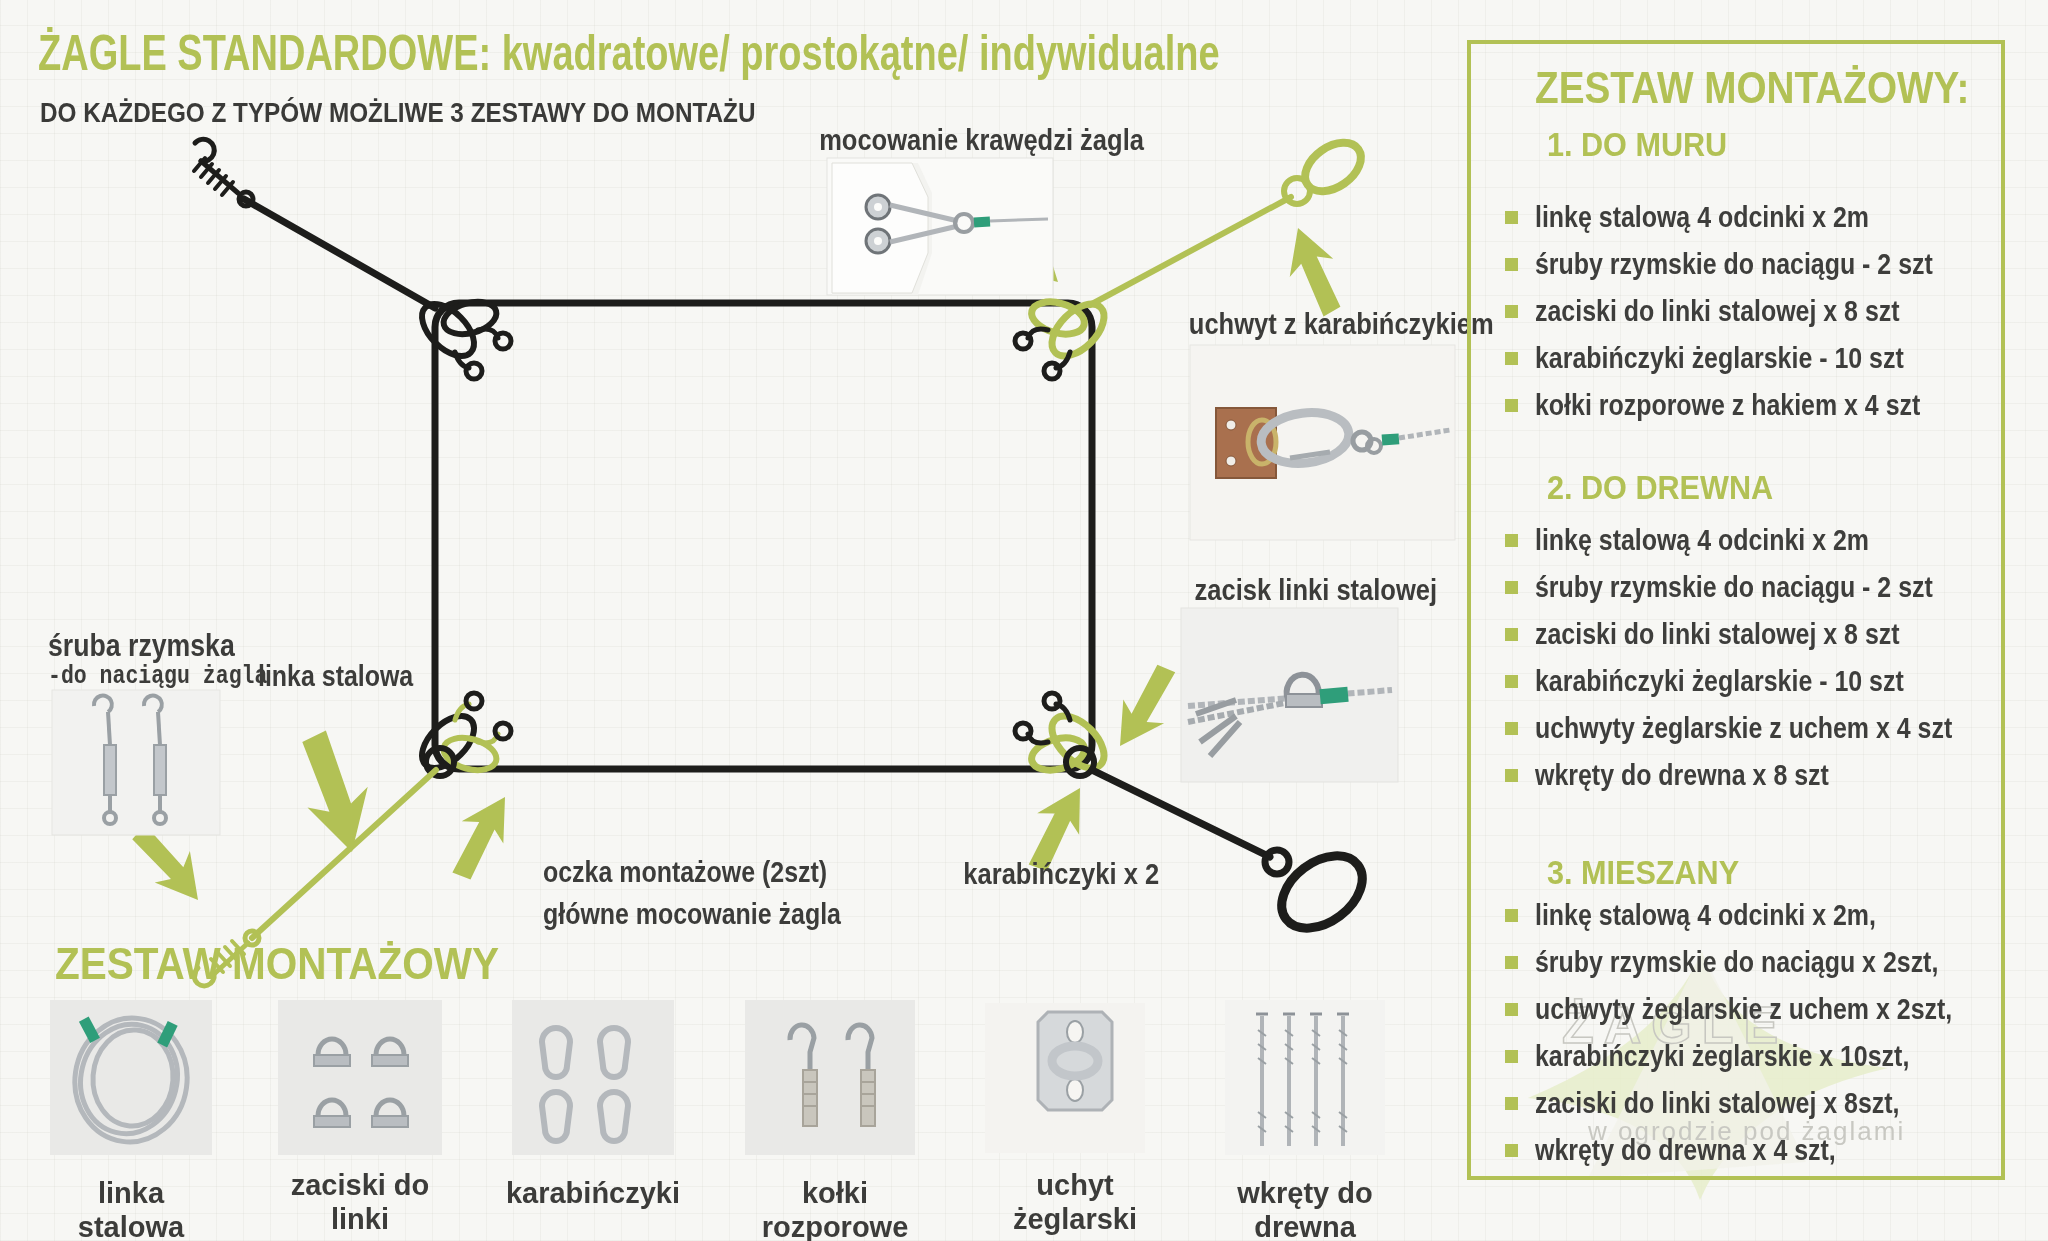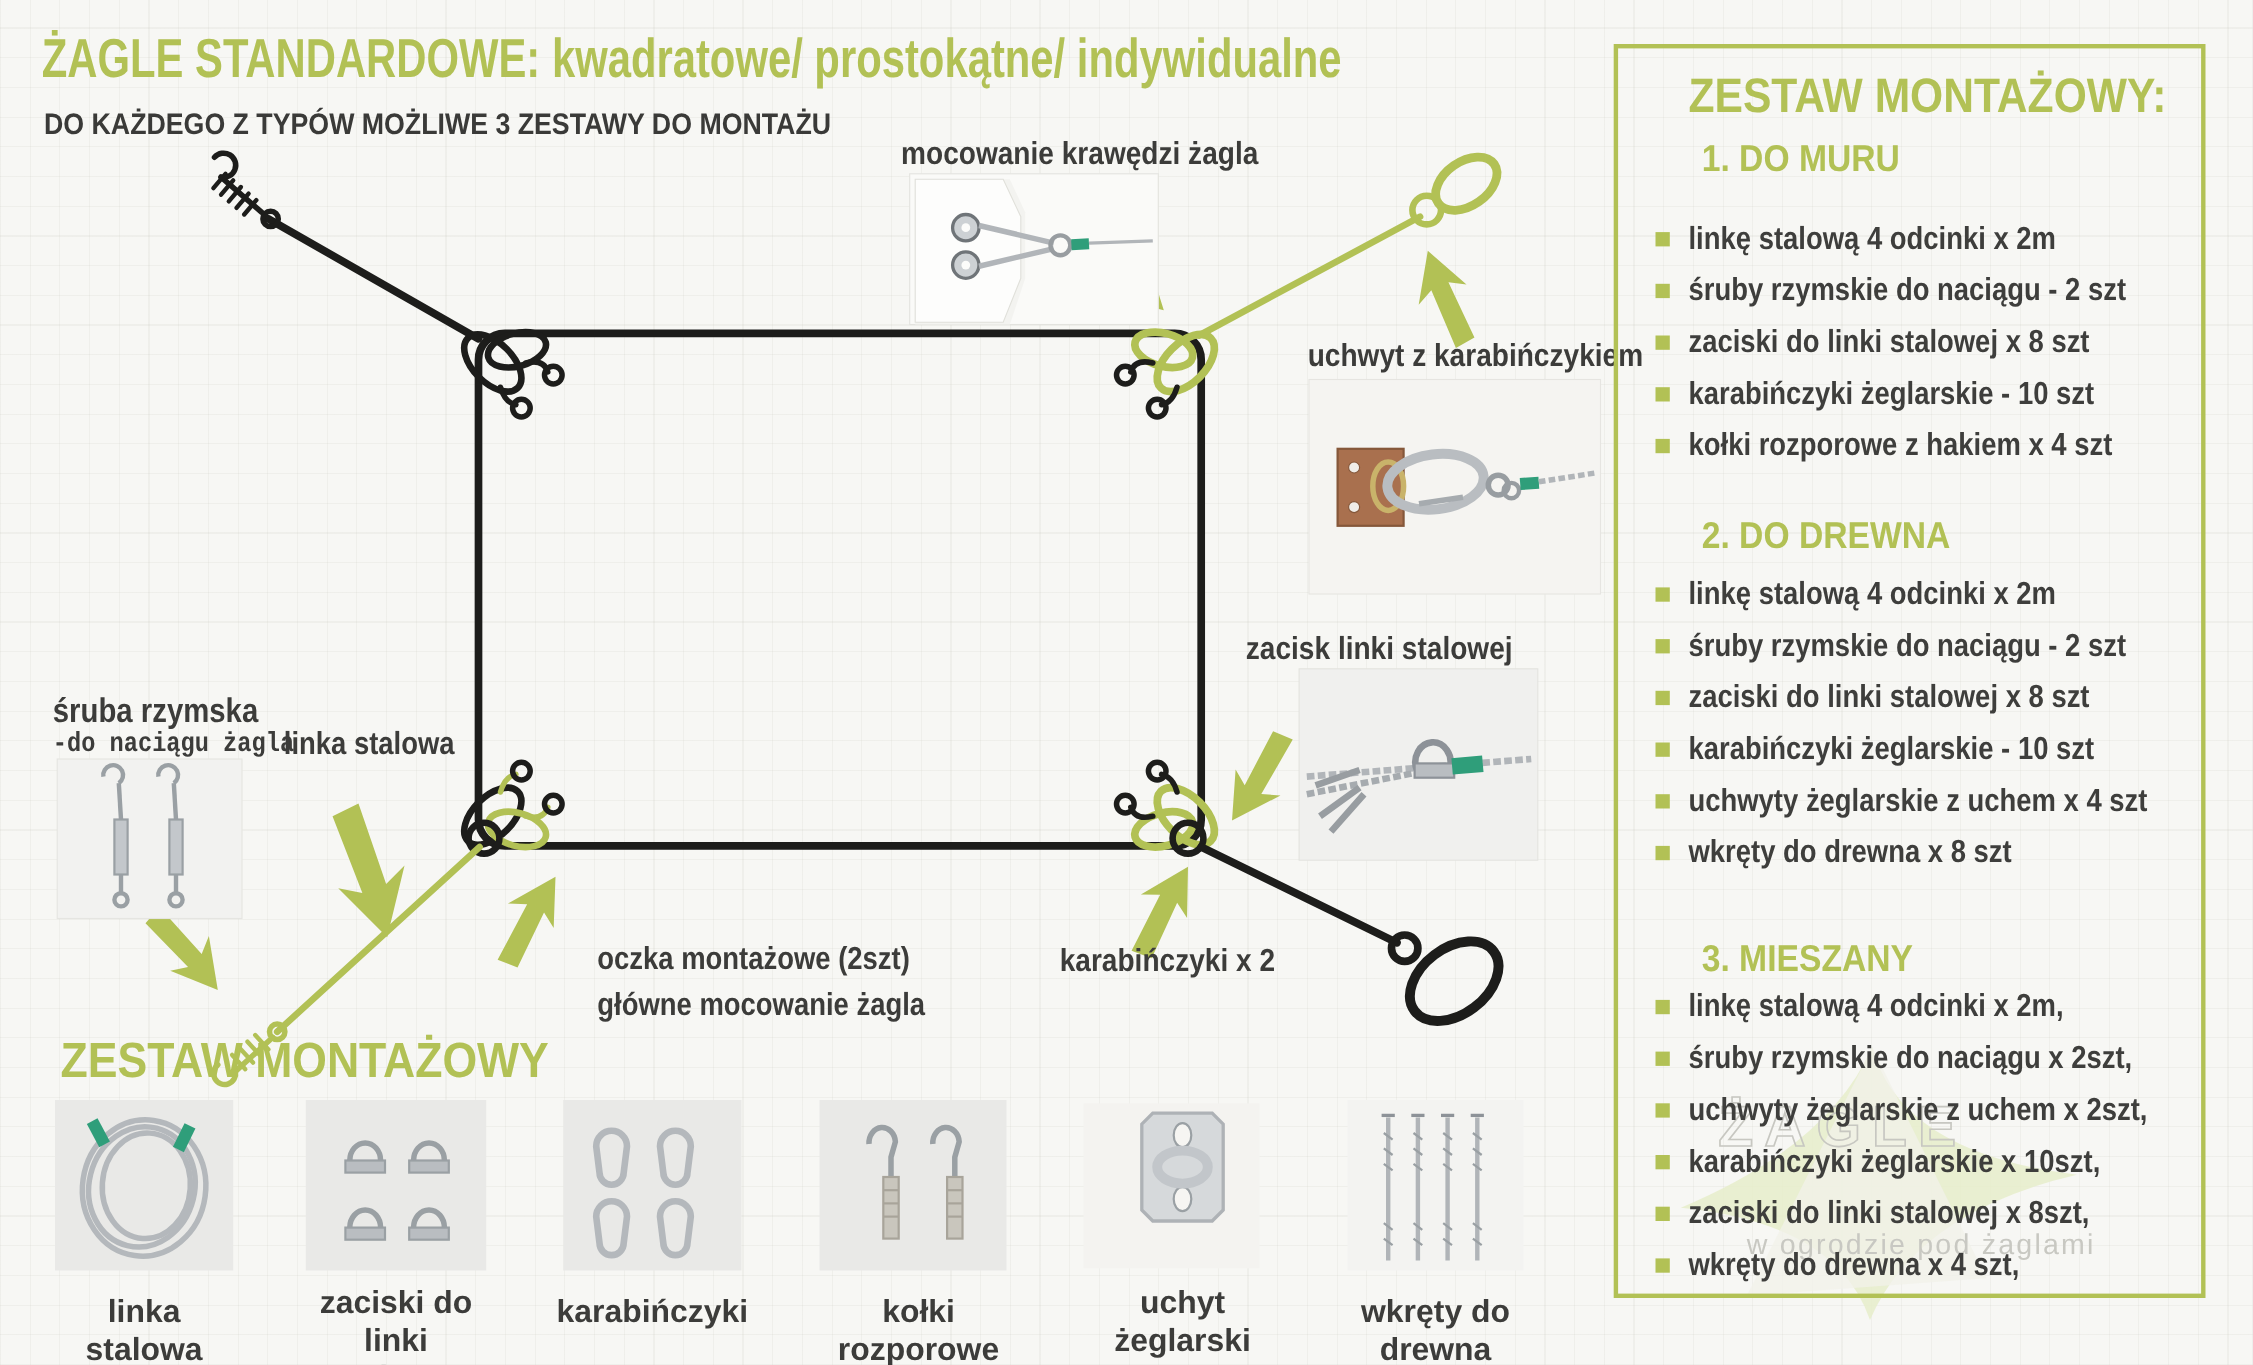--- a/index.html
+++ b/index.html
@@ -296,21 +296,21 @@
         <path d="M1339,1030 l8,6 M1339,1044 l8,6 M1339,1058 l8,6 M1339,1112 l8,6 M1339,1126 l8,6"></path>
       </g>
     </g>
   </svg>
 
   <div class="abs txt title"><span>ŻAGLE STANDARDOWE:</span><span> kwadratowe/ prostokątne/ indywidualne</span></div>
   <div class="abs txt subtitle">DO KAŻDEGO Z TYPÓW MOŻLIWE 3 ZESTAWY DO MONTAŻU</div>
 
   <div class="abs txt dlabel" style="left:797px;top:124px;width:306px;"><span class="condC">mocowanie krawędzi żagla</span></div>
   <div class="abs txt dlabel" style="left:1168px;top:308px;width:280px;"><span class="condC">uchwyt z karabińczykiem</span></div>
-  <div class="abs txt dlabel" style="left:1116px;top:574px;width:220px;"><span class="condC">zacisk linki stalowej</span></div>
+  <div class="abs txt dlabel" style="left:1178px;top:574px;width:220px;"><span class="condC">zacisk linki stalowej</span></div>
   <div class="abs txt dlabel" style="left:950px;top:858px;width:200px;"><span class="condC">karabińczyki x 2</span></div>
   <div class="abs txt dlabel" style="left:48px;top:628px;width:180px;text-align:right;"><span class="cond" style="font-size:31px;">śruba rzymska</span></div>
   <div class="abs txt dlabel small" style="left:48px;top:662px;width:180px;text-align:left;font-family:Liberation Mono, monospace;"><span class="cond">-do naciągu żagla</span></div>
   <div class="abs txt dlabel" style="left:258px;top:660px;width:160px;text-align:left;"><span class="cond">linka stalowa</span></div>
   <div class="abs txt dlabel" style="left:543px;top:856px;width:300px;text-align:left;"><span class="cond">oczka montażowe (2szt)</span></div>
   <div class="abs txt dlabel" style="left:543px;top:898px;width:300px;text-align:left;"><span class="cond">główne mocowanie żagla</span></div>
 
   <div class="abs txt galhead">ZESTAW MONTAŻOWY</div>
   <div class="abs txt cap" style="left:41px;top:1176px;width:180px;">linka stalowa</div>
   <div class="abs txt cap" style="left:260px;top:1168px;width:200px;">zaciski do linki

